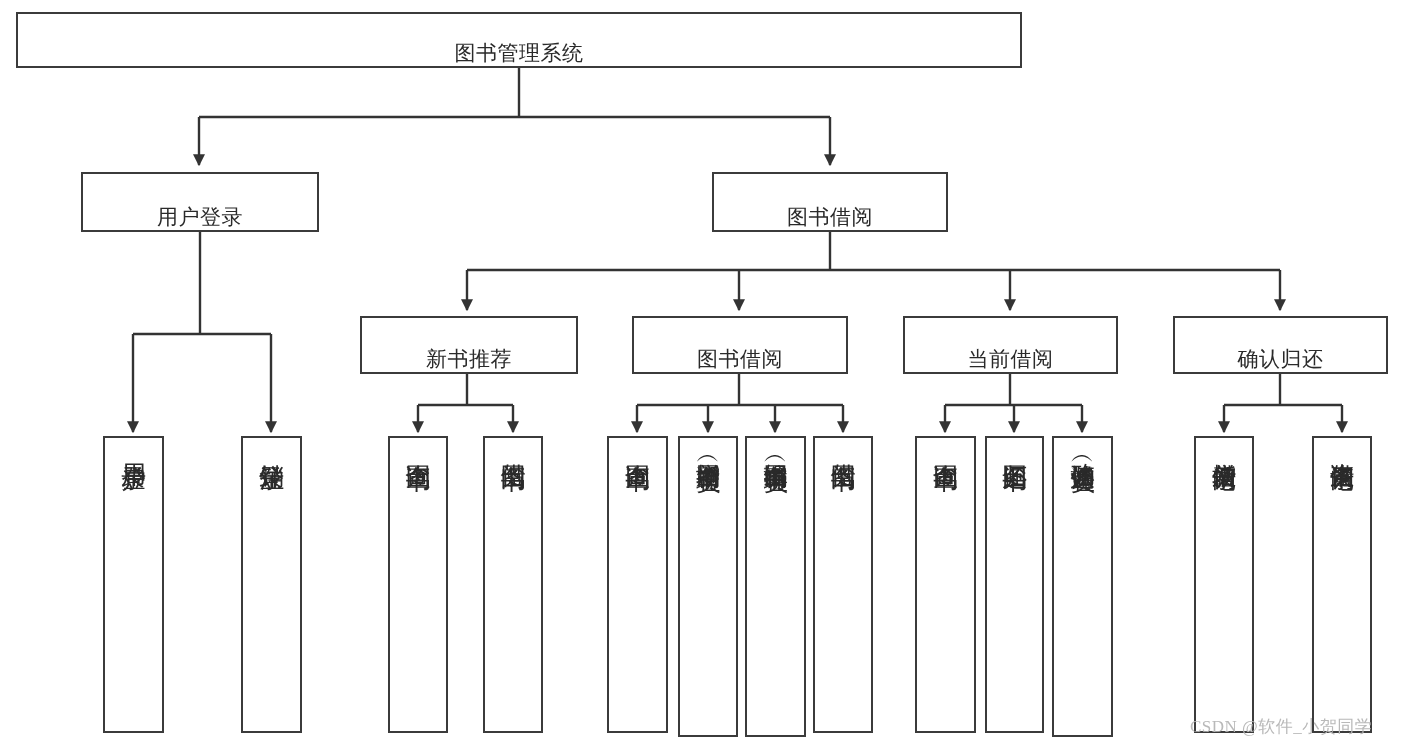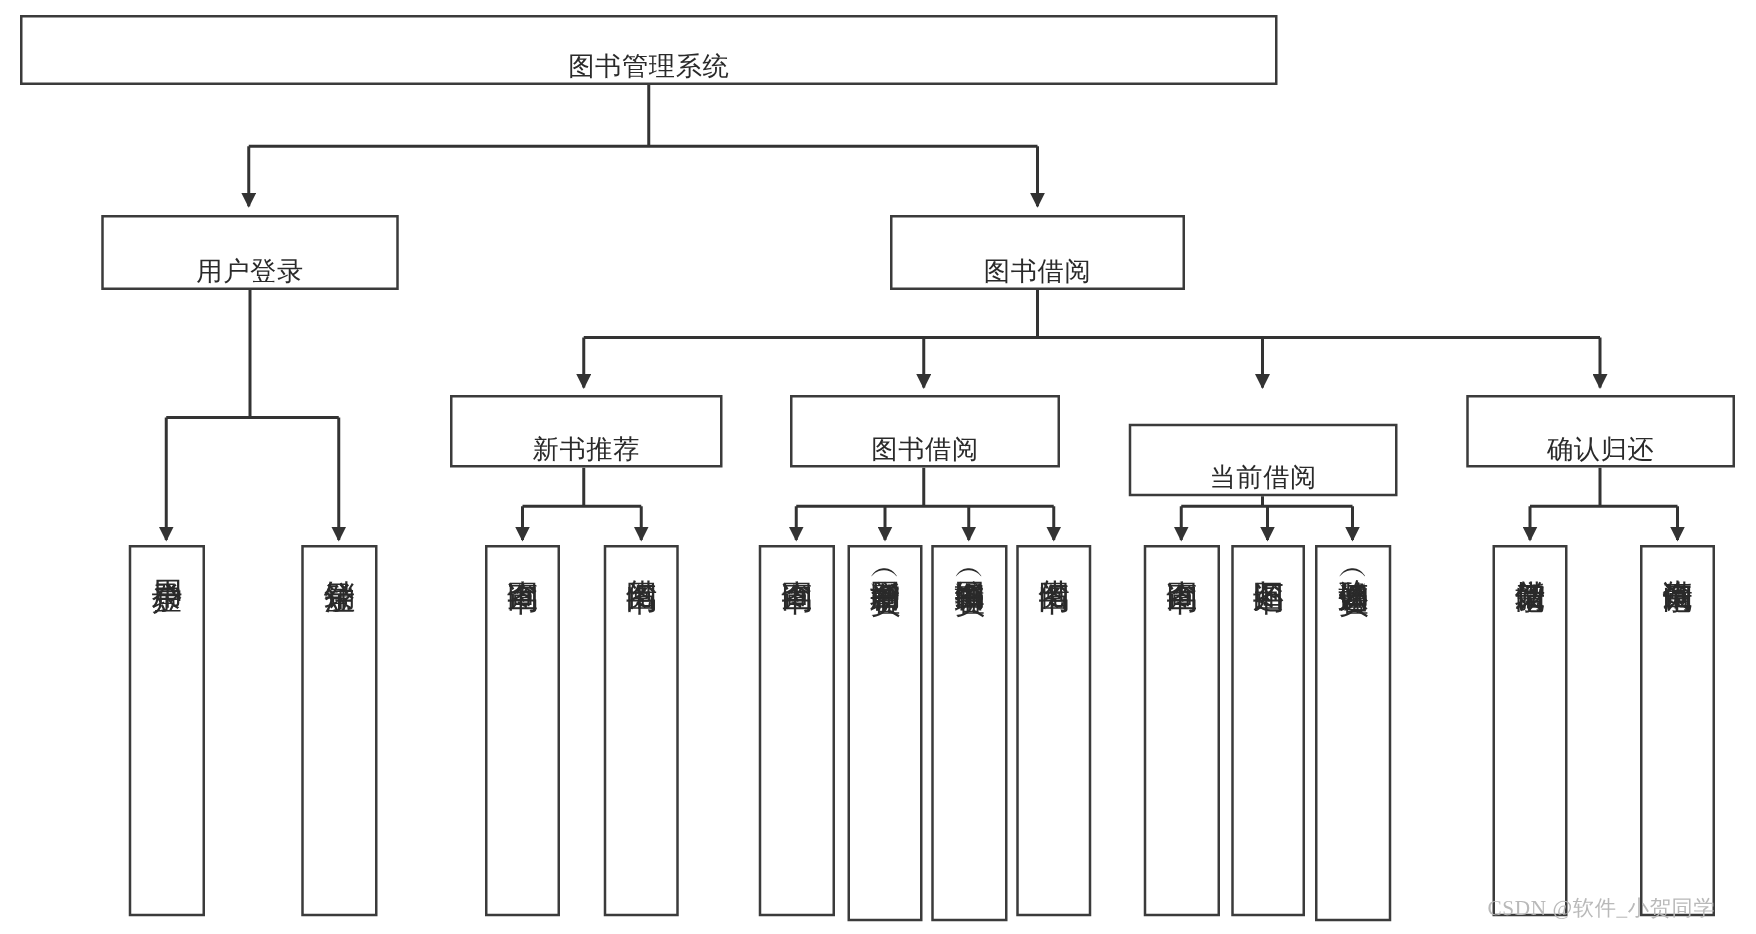--- a/index.html
+++ b/index.html
@@ -132,21 +132,21 @@
   <div class="node horiz" style="left:712px; top:172px; width:236px; height:60px;">
     <span class="label">图书借阅</span>
   </div>
 
   <div class="node horiz" style="left:360px; top:316px; width:218px; height:58px;">
     <span class="label">新书推荐</span>
   </div>
   <div class="node horiz" style="left:632px; top:316px; width:216px; height:58px;">
     <span class="label">图书借阅</span>
   </div>
-  <div class="node horiz" style="left:903px; top:316px; width:215px; height:58px;margin-top:23px;">
+  <div class="node horiz" style="left:903px; top:316px; width:215px; height:58px;">
     <span class="label">当前借阅</span>
   </div>
   <div class="node horiz" style="left:1173px; top:316px; width:215px; height:58px;">
     <span class="label">确认归还</span>
   </div>
 
   <div class="node vert" style="left:103px; top:436px; width:61px; height:297px;">
     <span class="label">用户登录</span>
   </div>
   <div class="node vert" style="left:241px; top:436px; width:61px; height:297px;">

